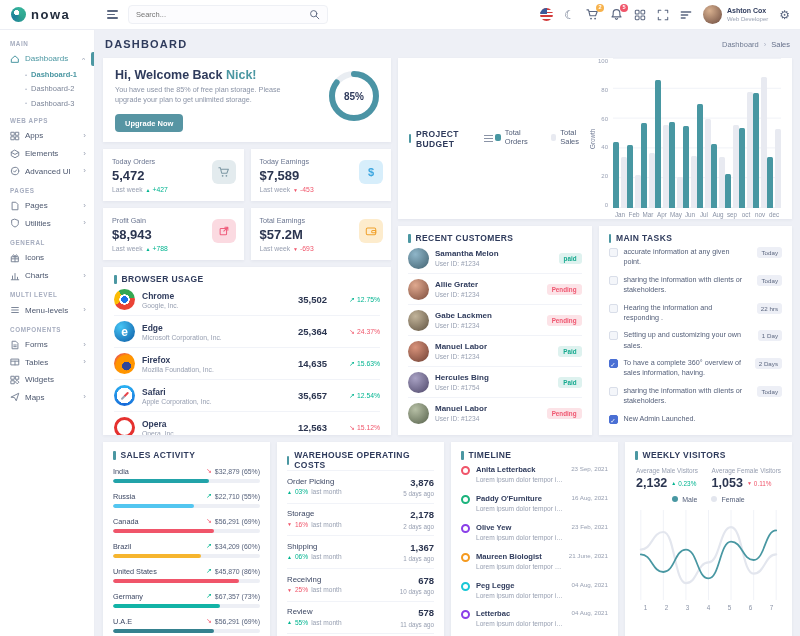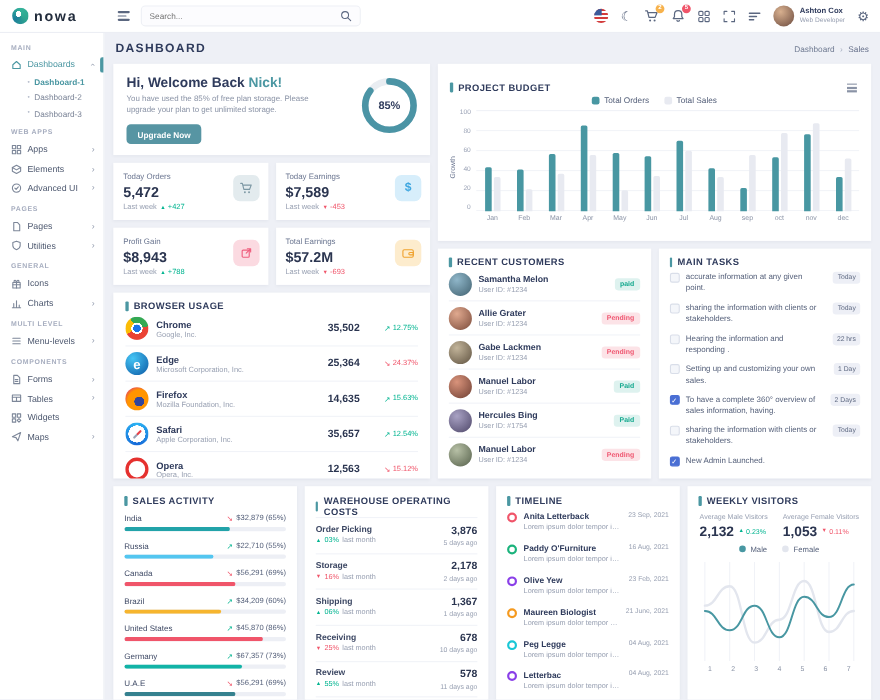--- a/index.html
+++ b/index.html
@@ -97,21 +97,21 @@
   .ic-firefox{background:radial-gradient(circle at 60% 62%,#30459c 0 24%,#ff9500 25% 58%,#e3366b 85%)}
   .ic-safari{background:radial-gradient(circle,#fff 0 52%,rgba(0,0,0,0) 53%),conic-gradient(#2bb3f3,#1669d8,#2bb3f3);position:relative}
   .ic-safari::after{content:"";position:absolute;left:50%;top:50%;width:2.4px;height:10px;background:linear-gradient(#e8434a 0 50%,#9aa2b5 50%);transform:translate(-50%,-50%) rotate(45deg);border-radius:1px}
   .ic-opera{border:3px solid #e5312f;background:#fff}
   .b-name{font-size:8.5px;font-weight:bold;color:#2f3b5c;line-height:1.3}
   .b-co{font-size:6.8px;color:#98a0b2}
   .b-val{margin-left:auto;font-size:9.5px;font-weight:bold;color:#2b3550}
   .b-trend{width:46px;display:flex;justify-content:flex-end;gap:2px;font-size:6.8px;align-items:center}
 
   
-  .budget{height:163px;padding:16px 11px;display:flex;flex-direction:column}
+  .budget{height:163px;padding:0 11px;display:flex;flex-direction:row}
   .budget-top{display:flex;align-items:center;justify-content:space-between}
   .chart-menu{display:flex;flex-direction:column;gap:1.8px;cursor:pointer;padding:2px}
   .chart-menu span{width:9px;height:1.4px;background:#8a93a6}
   .legend{display:flex;gap:14px;justify-content:center;font-size:7.5px;color:#55607a;margin:1px 0 4px}
   .lg-item{display:flex;align-items:center;cursor:pointer}
   .lg-sq{width:7px;height:7px;border-radius:2px;display:inline-block;margin-right:4px}
   .budget-chart{flex:1;display:flex;gap:2px}
   .growth{writing-mode:vertical-rl;transform:rotate(180deg);font-size:6.3px;color:#6a7590;display:flex;align-items:center;justify-content:center}
   .yticks{display:flex;flex-direction:column;justify-content:space-between;font-size:6px;color:#9aa2b5;text-align:right;width:13px;padding-right:3px;padding-bottom:11px}
   .plot{flex:1;display:flex;flex-direction:column}
@@ -149,29 +149,29 @@
   .checkbox.checked::after{content:"✓";position:absolute;inset:0;color:#fff;font-size:6.5px;line-height:9px;text-align:center}
   .t-text{font-size:7.2px;color:#55607a;line-height:1.4;flex:1;padding-right:4px}
   .t-badge{font-size:6.2px;background:#edeff6;color:#5d6880;padding:2px 4px;border-radius:3px;white-space:nowrap}
   .t-badge:empty{display:none}
 
   
   .row3{display:flex;gap:7px;margin-top:7px}
   .row3 .card{flex:1;padding:8px 10px;height:215px}
 
   .s-row{margin:6.5px 0 9px}
-  .s-top{display:flex;justify-content:space-between;align-items:flex-end;font-size:7.3px;color:#3c4763;margin-bottom:3px}
+  .s-top{display:flex;justify-content:space-between;align-items:center;font-size:7.3px;color:#3c4763;margin-bottom:3px}
   .s-right{display:flex;gap:3px;align-items:center;color:#55607a;font-size:6.9px}
   .tr-arrow{font-size:7px}
   .s-track{height:4px;border-radius:2px;background:#edeff5;overflow:hidden}
   .s-fill{height:100%;border-radius:2px}
 
   .w-row{display:flex;justify-content:space-between;padding:5.6px 0;border-top:1px solid #f1f3f8}
   .w-row:first-of-type{border-top:none}
-  .w-label{font-size:7.8px;font-weight:bold;color:#3c4763}
+  .w-label{font-size:7.8px;font-weight:normal;color:#3c4763}
   .w-change{font-size:6.6px;color:#98a0b2;margin-top:2.5px;display:flex;gap:3px;align-items:center}
   .w-value{font-size:9.5px;font-weight:bold;color:#2b3550;text-align:right}
   .w-ago{font-size:6.3px;color:#98a0b2;margin-top:2.5px;text-align:right}
 
   .tl-row{display:flex;gap:6px;padding:5.4px 0;align-items:flex-start}
   .tl-dot{width:9px;height:9px;border-radius:50%;border:2.6px solid #ccc;flex:0 0 9px;margin-top:1px;background:#fff}
   .tl-main{flex:1;min-width:0}
   .tl-name{font-size:7.6px;font-weight:bold;color:#2f3b5c}
   .tl-desc{font-size:6.6px;color:#98a0b2;margin-top:2px;white-space:nowrap;overflow:hidden;text-overflow:ellipsis}
   .tl-date{font-size:6.2px;color:#98a0b2;white-space:nowrap}

